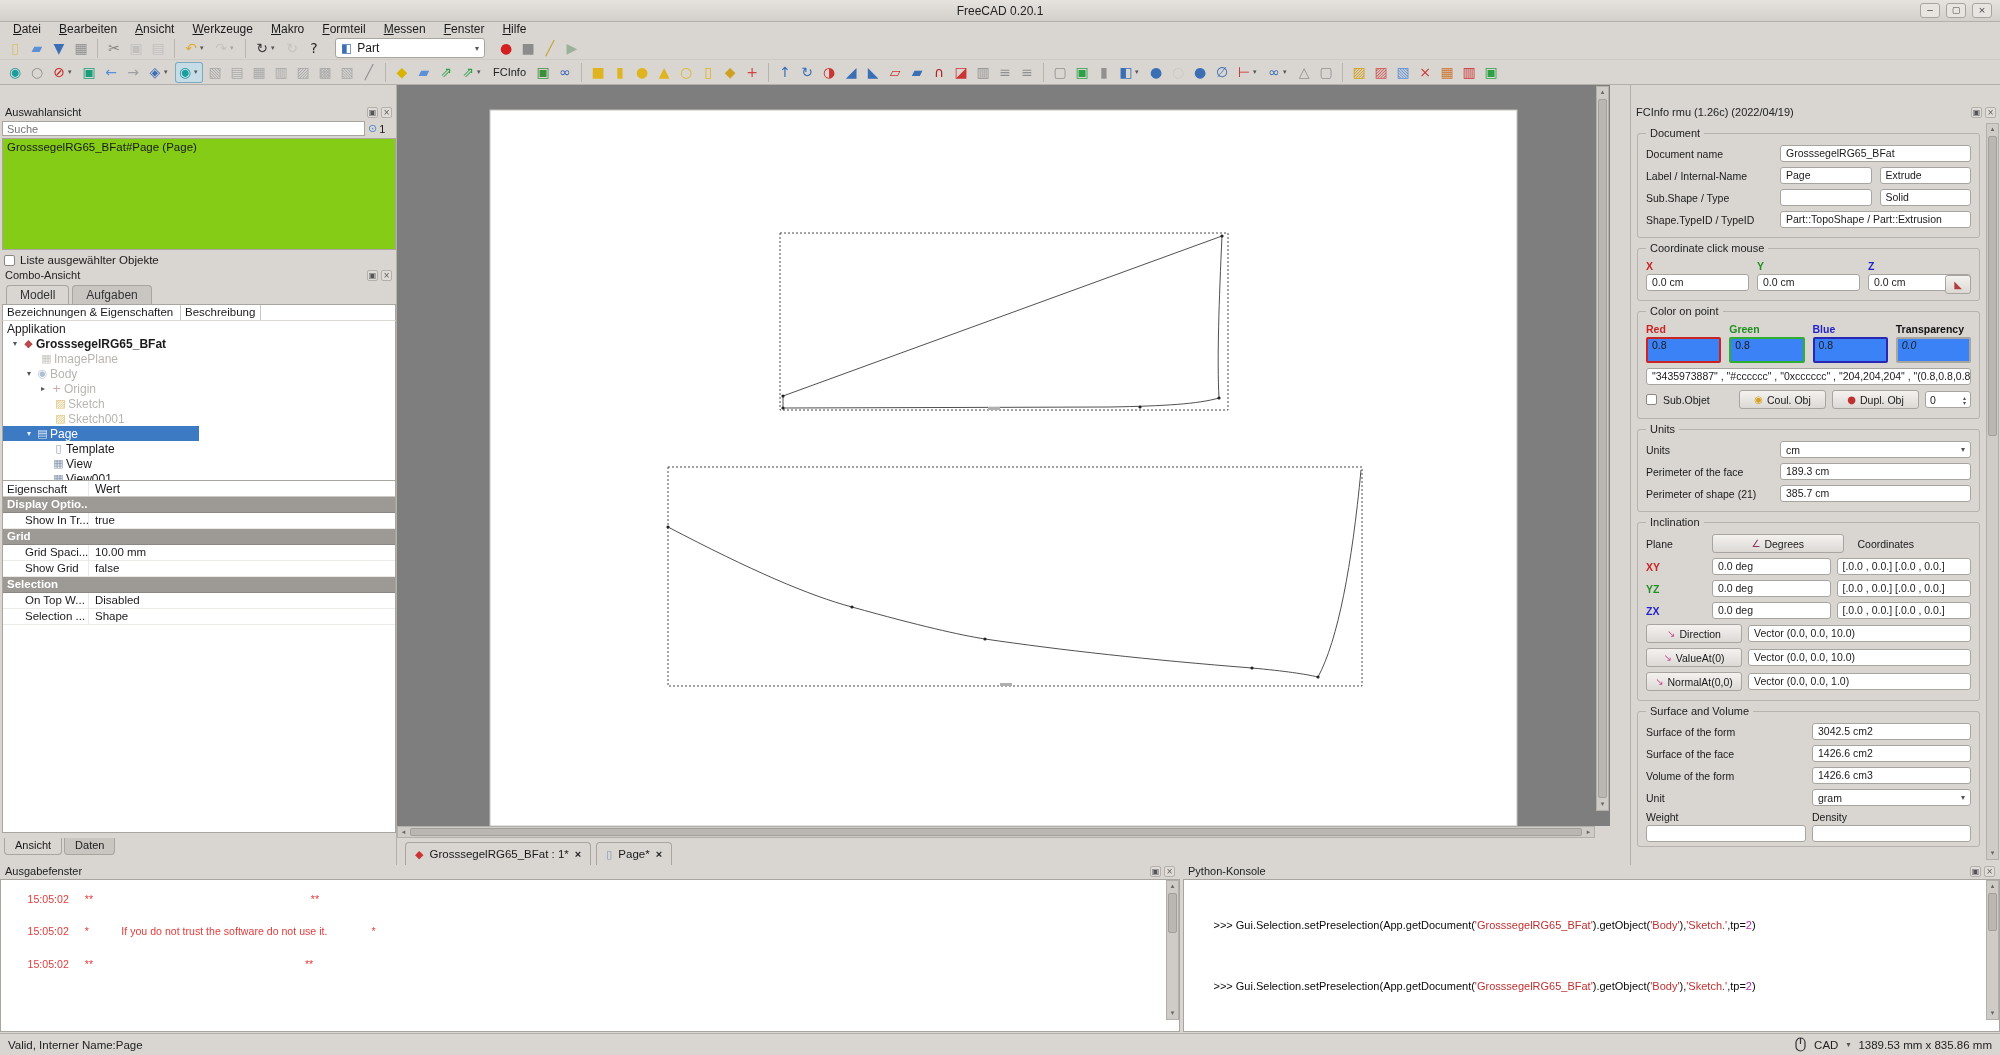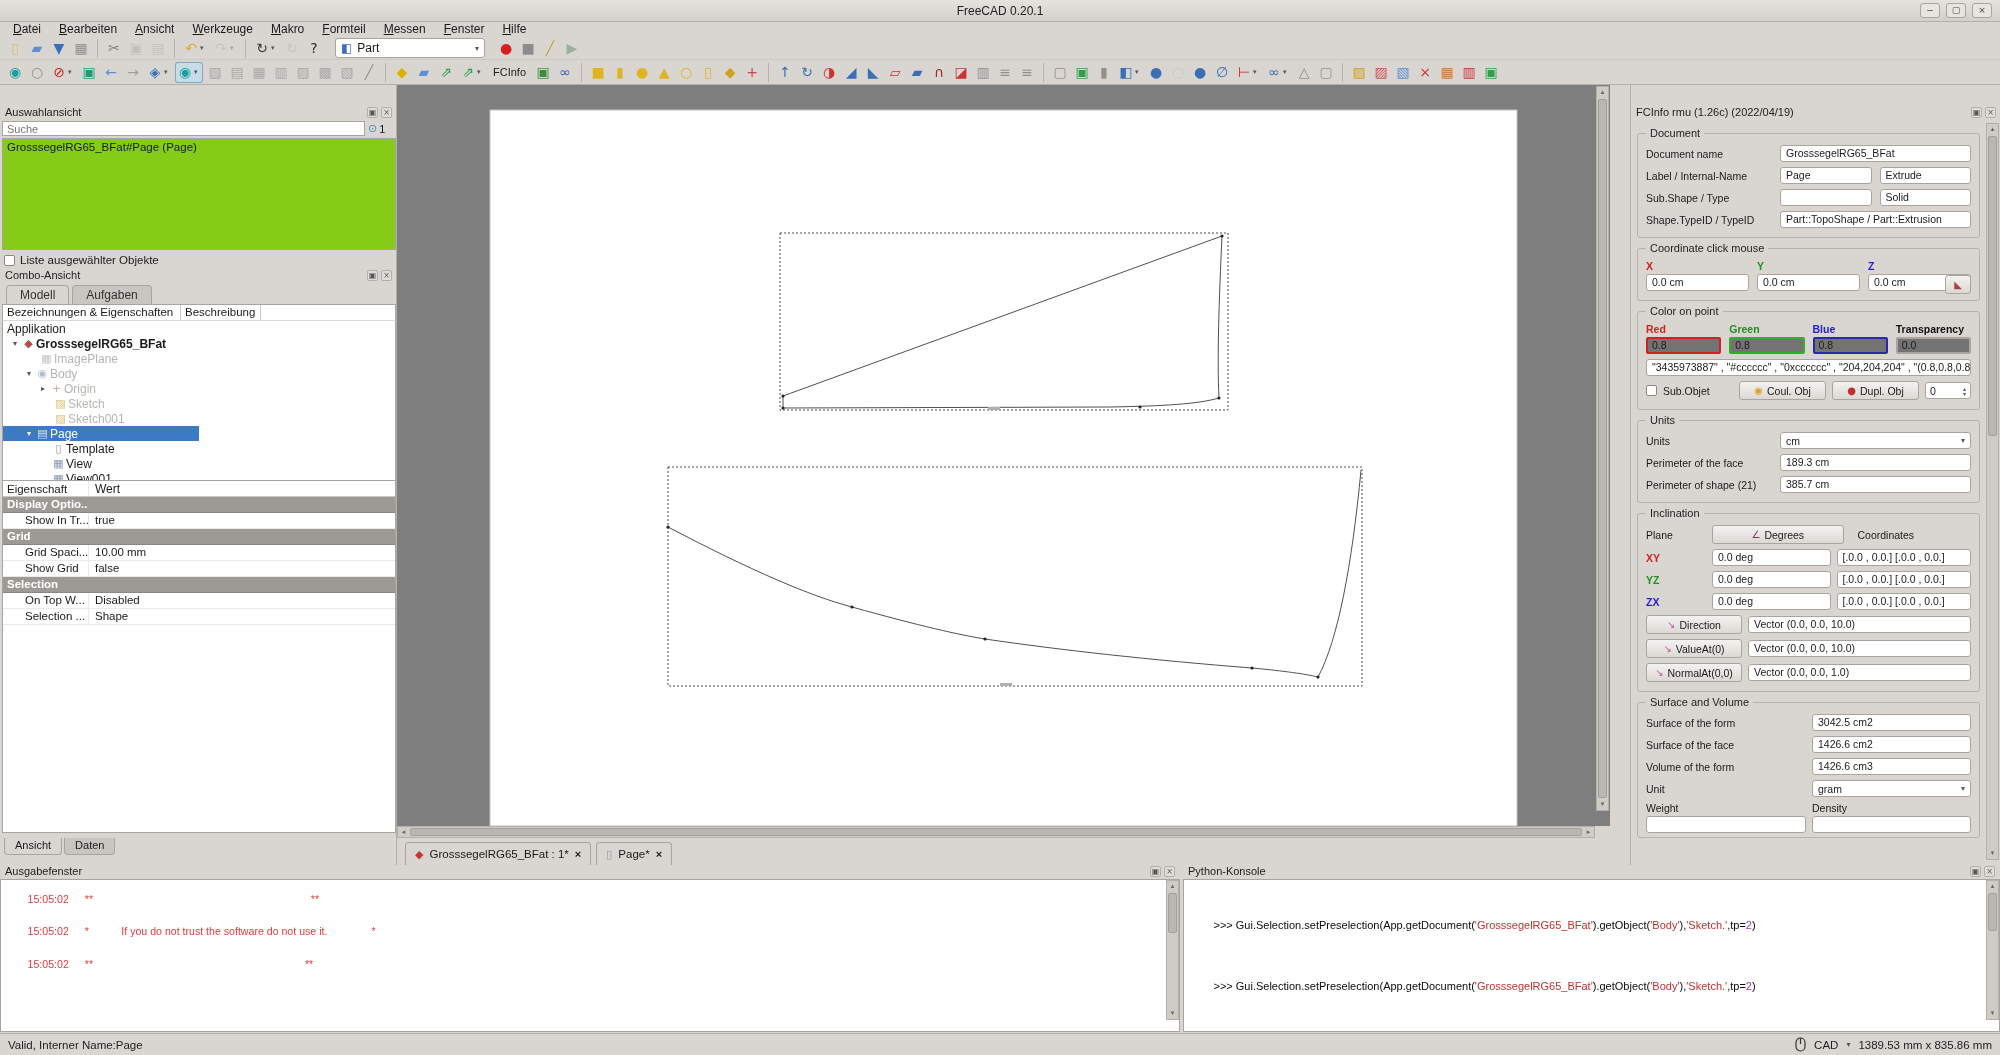--- a/index.html
+++ b/index.html
@@ -96,21 +96,21 @@
 .fc-legend{position:absolute;top:-7px;left:8px;background:#d9d6d2;padding:0 4px;font-size:11px;color:#222}
 .fc-row{display:flex;align-items:center;margin-bottom:5px;gap:6px}
 .fc-label{width:128px;font-size:10.5px;flex:none;overflow:hidden;white-space:nowrap}
 .fc-fields{display:flex;flex:1;gap:8px}
 .fc-field{flex:1;height:17px;background:#fff;border:1px solid #a8a5a1;border-radius:3px;font-size:10.5px;padding:1px 5px;overflow:hidden;white-space:nowrap}
 .fc-btn{height:19px;border:1px solid #a8a5a1;border-radius:3px;background:linear-gradient(#f4f2ef,#dcd9d5);display:flex;align-items:center;justify-content:center;gap:4px;font-size:10.5px;padding:0 8px}
 .fc-btn .bicon{font-family:"DejaVu Sans",sans-serif;font-size:10px}
 .chan-grid{display:flex;gap:8px;margin-bottom:5px}
 .chan{flex:1;display:flex;flex-direction:column;gap:2px}
 .chan-label{font-size:10.5px;font-weight:bold}
-.chan-field{height:17px;background:#737373;border:2px solid #a8a5a1;border-radius:2px;font-size:10.5px;padding:0 4px;line-height:13px}
+.chan-field{height:26px;background:#3b82f6;border:2px solid #a8a5a1;border-radius:2px;font-size:10.5px;padding:0 4px;line-height:13px}
 .fc-caret{font-size:8px;color:#555;font-family:"DejaVu Sans",sans-serif}
 .fc-combo{display:flex;align-items:center;justify-content:space-between}
 .spin{width:46px;height:17px;background:#fff;border:1px solid #a8a5a1;border-radius:3px;display:flex;align-items:center;font-size:10.5px;padding:0 4px;flex:none}
 .spin .arrows{margin-left:auto;display:flex;flex-direction:column;line-height:5px;font-size:6px;color:#555}
 
 #output{left:0;top:865px;width:1180px;height:167px}
 #output-body{left:0;top:14px;width:1180px;height:153px;background:#fff;border:1px solid #a8a5a1;padding:3px 2px 0 3px;overflow:hidden}
 .out-line{line-height:10.8px;font-size:10.6px;white-space:pre}
 .out-time{margin-right:16px}
 #out-vscroll{right:1px;top:15px;height:140px}
@@ -845,21 +845,21 @@
             <span class="chan-field" style="border-color: rgb(47, 174, 47);">0.8</span>
           </div>
 
           <div class="chan">
             <span class="chan-label" style="color: rgb(34, 34, 204);">Blue</span>
             <span class="chan-field" style="border-color: rgb(40, 40, 180);">0.8</span>
           </div>
 
           <div class="chan">
             <span class="chan-label" style="color: rgb(17, 17, 17);">Transparency</span>
-            <span class="chan-field" style="border-color: rgb(168, 165, 161);">0.0</span>
+            <span class="chan-field" style="border-color: rgb(168, 165, 161); font-style: italic;">0.0</span>
           </div>
         </div>
       <div class="fc-row">
         <span class="fc-field">"3435973887" , "#cccccc" , "0xcccccc" , "204,204,204" , "(0.8,0.8,0.8)"</span>
       </div>
       <div class="fc-row">
         <span class="checkbox"></span>
         <span style="font-size:10.5px;width:70px">Sub.Objet</span>
         <div class="fc-btn" style="flex:1">
           <span class="bicon" style="color:#d8a020">◉</span>

